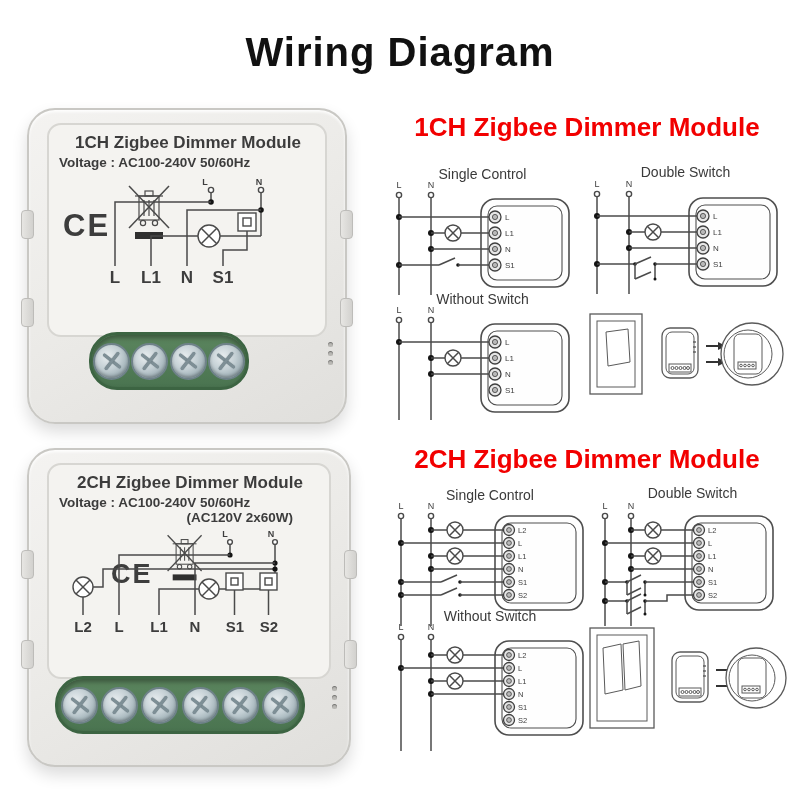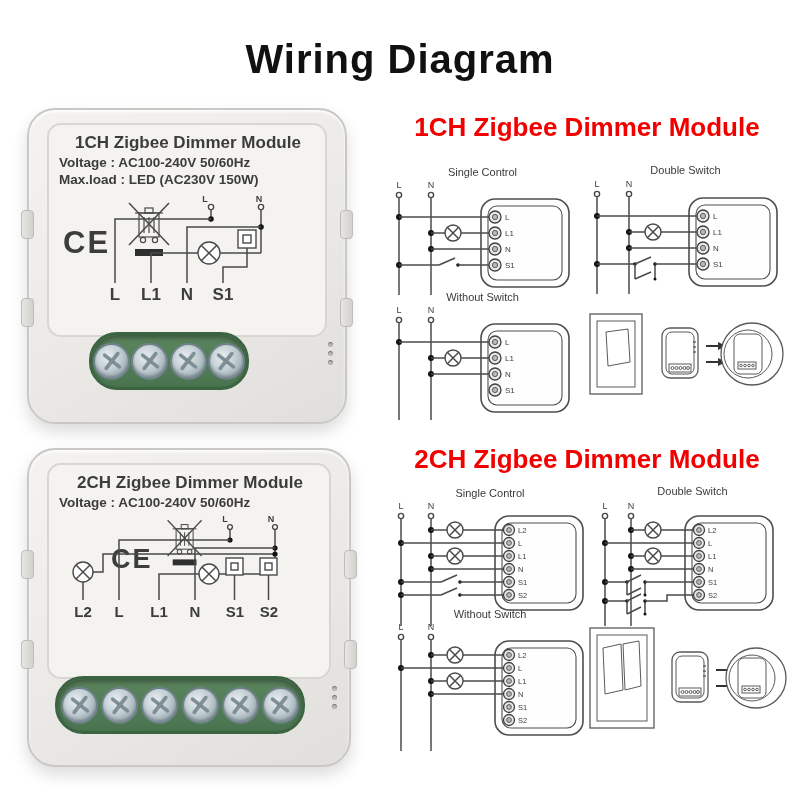--- a/index.html
+++ b/index.html
@@ -1,37 +1,37 @@
 <!DOCTYPE html>
 <html><head>
 <meta charset="utf-8">
 <style>
   html,body{margin:0;padding:0;background:#fff;}
   body{width:800px;height:800px;position:relative;font-family:"Liberation Sans","DejaVu Sans",sans-serif;color:#3b3b3b;overflow:hidden;}
   .abs{position:absolute;}
   
-  .page-title{left:0;top:30px;width:800px;text-align:center;font-size:40px;font-weight:bold;color:#111;letter-spacing:1px;margin-top:7px;}
+  .page-title{left:0;top:30px;width:800px;text-align:center;font-size:40px;font-weight:bold;color:#111;letter-spacing:1px;}
   
   .device{background:linear-gradient(150deg,#f4f3f1 0%,#ecebe8 45%,#e0dfdc 100%);border:2px solid #c9c8c4;border-radius:28px;box-shadow:0 8px 16px rgba(0,0,0,.14), inset 0 2px 3px rgba(255,255,255,.9);}
   .tab{position:absolute;width:11px;height:27px;background:linear-gradient(90deg,#e7e6e3,#d2d1ce);border:1px solid #bdbcb9;border-radius:4px;}
   .tab.l{left:-8px;} .tab.r{right:-8px;}
   .label-plate{position:absolute;left:18px;right:18px;top:13px;background:#f4f3f0;border:2px solid #d7d6d2;border-radius:14px;padding:8px 8px 0 10px;}
   .lbl-title{font-size:17px;font-weight:bold;text-align:center;color:#3c3c3c;letter-spacing:0;}
   .lbl-line{font-size:13.5px;font-weight:bold;color:#3c3c3c;margin-top:2px;}
   .lbl-line.indent{text-align:right;padding-right:28px;margin-top:0;}
   .terminal-strip{position:absolute;background:linear-gradient(180deg,#5b855e,#4a7450);border:3px solid #3c6442;border-radius:28px;display:flex;align-items:center;justify-content:space-evenly;box-shadow:inset 0 3px 5px rgba(0,0,0,.35);}
   .screw{width:33px;height:33px;border-radius:50%;background:radial-gradient(circle at 38% 35%,#e9eef0 0%,#c2ced3 45%,#8fa2a9 85%);border:2px solid #6f8289;position:relative;box-shadow:inset 0 -2px 3px rgba(0,0,0,.25);}
   .screw .slot{position:absolute;left:50%;top:50%;width:22px;height:3px;background:#7e8f96;border-radius:2px;box-shadow:0 0 1px #5c6d73;}
   .screw .slot.a{transform:translate(-50%,-50%) rotate(38deg);}
   .screw .slot.b{transform:translate(-50%,-50%) rotate(-52deg);}
   .vent{position:absolute;display:flex;flex-direction:column;gap:4px;}
   .vent i{width:5px;height:5px;border-radius:50%;background:#b9b8b4;box-shadow:inset 0 1px 1px rgba(0,0,0,.4);}
   
   .section-heading{font-size:26px;font-weight:bold;color:#f20000;text-align:center;letter-spacing:0;}
-  .diagram-label{font-size:11px;color:#3a3a3a;text-align:center;}
+  .diagram-label{font-size:14px;color:#3a3a3a;text-align:center;}
   
   svg .wire{stroke:#4a4a4a;stroke-width:1.5;fill:none;}
   svg .thin{stroke:#4a4a4a;stroke-width:1.2;fill:none;}
   svg .sym{stroke:#4a4a4a;stroke-width:1.4;fill:#fff;}
   svg .dot{fill:#141414;}
   svg .mod{stroke:#4e4e4e;stroke-width:1.6;fill:#fefefe;}
   svg .mod2{stroke:#4e4e4e;stroke-width:1.1;fill:none;}
   svg .term{fill:#e6e6e6;stroke:#3f3f3f;stroke-width:1.3;}
   svg .term-in{fill:#b9b9b9;stroke:#3f3f3f;stroke-width:.8;}
   svg text{fill:#3d3d3d;}
@@ -47,21 +47,20 @@
 <div class="abs page-title">Wiring Diagram</div>
 
 <div class="abs device" style="left:27px;top:108px;width:316px;height:312px;">
   <div class="tab l" style="top:100px;"></div>
   <div class="tab l" style="top:188px;"></div>
   <div class="tab r" style="top:100px;"></div>
   <div class="tab r" style="top:188px;"></div>
   <div class="label-plate" style="height:202px;">
     <div class="lbl-title">1CH Zigbee Dimmer Module</div>
     <div class="lbl-line">Voltage : AC100-240V 50/60Hz</div>
-    <div class="lbl-line">Max.load : LED (AC230V 150W)</div>
     <svg width="264" height="120" viewBox="0 0 264 120">
       <text x="4" y="66" font-size="31" font-weight="bold" letter-spacing="2">CE</text>
       <g transform="translate(74,18)">
         <rect x="6" y="8" width="20" height="24" class="thin"></rect>
         <line x1="2" y1="8" x2="30" y2="8" class="thin"></line>
         <rect x="12" y="3" width="8" height="5" class="thin"></rect>
         <line x1="11" y1="12" x2="11" y2="28" class="thin"></line>
         <line x1="16" y1="12" x2="16" y2="28" class="thin"></line>
         <line x1="21" y1="12" x2="21" y2="28" class="thin"></line>
         <circle cx="10" cy="35" r="2.6" class="thin"></circle>
@@ -126,20 +125,21 @@
 </div>
 
 <div class="abs device" style="left:27px;top:448px;width:320px;height:315px;">
   <div class="tab l" style="top:100px;"></div>
   <div class="tab l" style="top:190px;"></div>
   <div class="tab r" style="top:100px;"></div>
   <div class="tab r" style="top:190px;"></div>
   <div class="label-plate" style="height:204px;">
     <div class="lbl-title">2CH Zigbee Dimmer Module</div>
     <div class="lbl-line">Voltage : AC100-240V 50/60Hz</div>
+    <div class="lbl-line indent">(AC120V 2x60W)</div>
     <svg width="268" height="118" viewBox="0 0 268 118">
       <text x="52" y="58" font-size="27" font-weight="bold" letter-spacing="2">CE</text>
       <g transform="translate(112,12) scale(0.85)">
         <rect x="6" y="8" width="20" height="24" class="thin"></rect>
         <line x1="2" y1="8" x2="30" y2="8" class="thin"></line>
         <rect x="12" y="3" width="8" height="5" class="thin"></rect>
         <line x1="11" y1="12" x2="11" y2="28" class="thin"></line>
         <line x1="16" y1="12" x2="16" y2="28" class="thin"></line>
         <line x1="21" y1="12" x2="21" y2="28" class="thin"></line>
         <circle cx="10" cy="35" r="2.6" class="thin"></circle>

